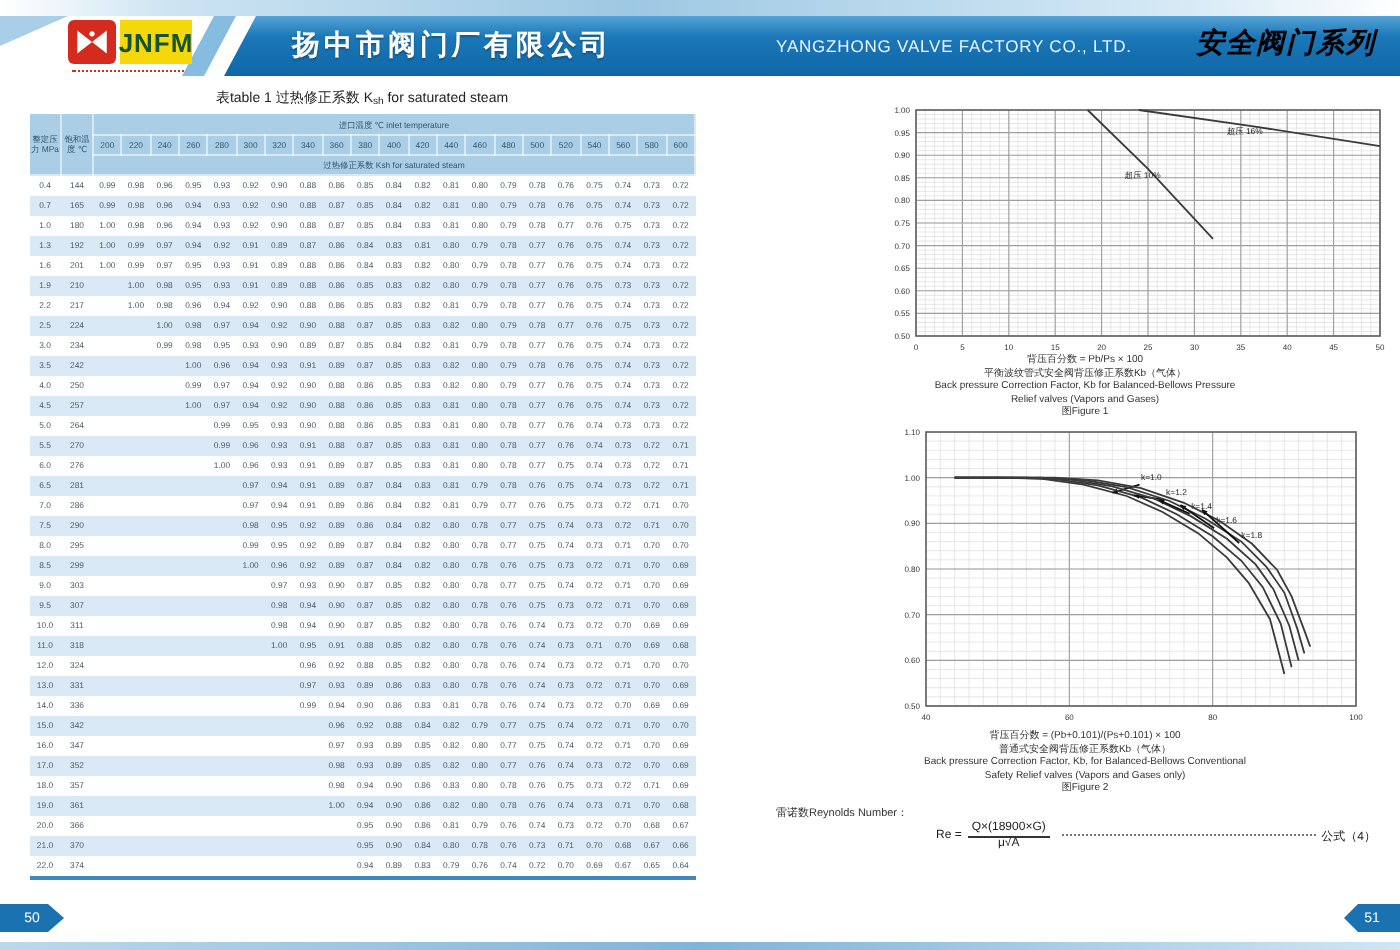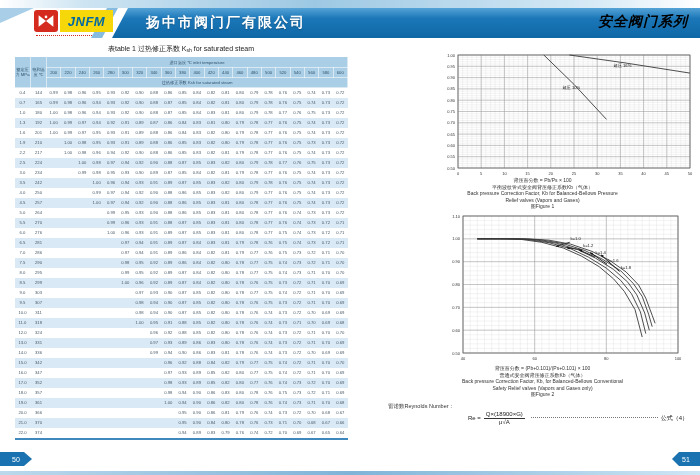--- a/index.html
+++ b/index.html
@@ -13,22 +13,22 @@
   .left-wedge{position:absolute;left:0;top:8px;width:34px;height:15px;background:#a9cfe8;
     clip-path:polygon(0 0,100% 0,0 100%);}
   .header-bar{position:absolute;left:112px;top:8px;width:588px;height:30px;
     background:linear-gradient(180deg,#55a3d6 0%,#1b77b8 35%,#0f67a6 100%);
     clip-path:polygon(16px 0,100% 0,100% 100%,0 100%);}
   .diag-stripe{position:absolute;left:99px;top:8px;width:11px;height:30px;background:#85bcdf;
     transform:skewX(-28deg);}
   .logo{position:absolute;left:34px;top:10px;height:22px;display:flex;}
   .logo-red{width:24px;height:22px;background:#d42b1e;border-radius:3px;display:flex;
     align-items:center;justify-content:center;}
-  .logo-yellow{width:53px;height:22px;background:#f6d70a;display:flex;align-items:center;
-    justify-content:center;font-weight:bold;font-style:italic;font-size:13px;color:#0369a1;
+  .logo-yellow{width:36px;height:22px;background:#f6d70a;display:flex;align-items:center;
+    justify-content:center;font-weight:bold;font-size:13px;color:#14532d;
     letter-spacing:.5px;margin-left:2px;}
   .logo-dots{position:absolute;left:36px;top:35px;width:56px;border-top:1px dotted #d42b1e;}
   .company-cn{position:absolute;left:146px;top:14px;color:#fff;font-weight:bold;
     font-size:14px;letter-spacing:2px;text-shadow:0 1px 1px rgba(0,0,0,.25);}
   .company-en{position:absolute;left:388px;top:18px;color:#eaf4fb;font-size:8.5px;
     letter-spacing:.4px;}
   .series-title{position:absolute;right:12px;top:13px;color:#000000;font-weight:bold;
     font-style:italic;font-size:14px;letter-spacing:1px;}
 
   
@@ -84,20 +84,21 @@
       <svg width="20" height="18" viewBox="0 0 24 22">
         <polygon points="3,4 12,11 3,18" fill="#fff"></polygon>
         <polygon points="21,4 12,11 21,18" fill="#fff"></polygon>
         <circle cx="12" cy="6" r="1.6" fill="#fff"></circle>
       </svg>
     </div>
     <div class="logo-yellow">JNFM</div>
   </div>
   <div class="logo-dots"></div>
   <div class="company-cn">扬中市阀门厂有限公司</div>
+  <div class="company-en">YANGZHONG VALVE FACTORY CO., LTD.</div>
   <div class="series-title">安全阀门系列</div>
 
   <div class="table-title">
     <span>表table 1 过热修正系数 K</span><span class="sub">sh</span><span> for saturated steam</span>
   </div>
   <div id="ksh-table">
       <table>
         <thead>
           <tr>
             <th rowspan="3" style="width: 15px;">整定压力 MPa</th>

